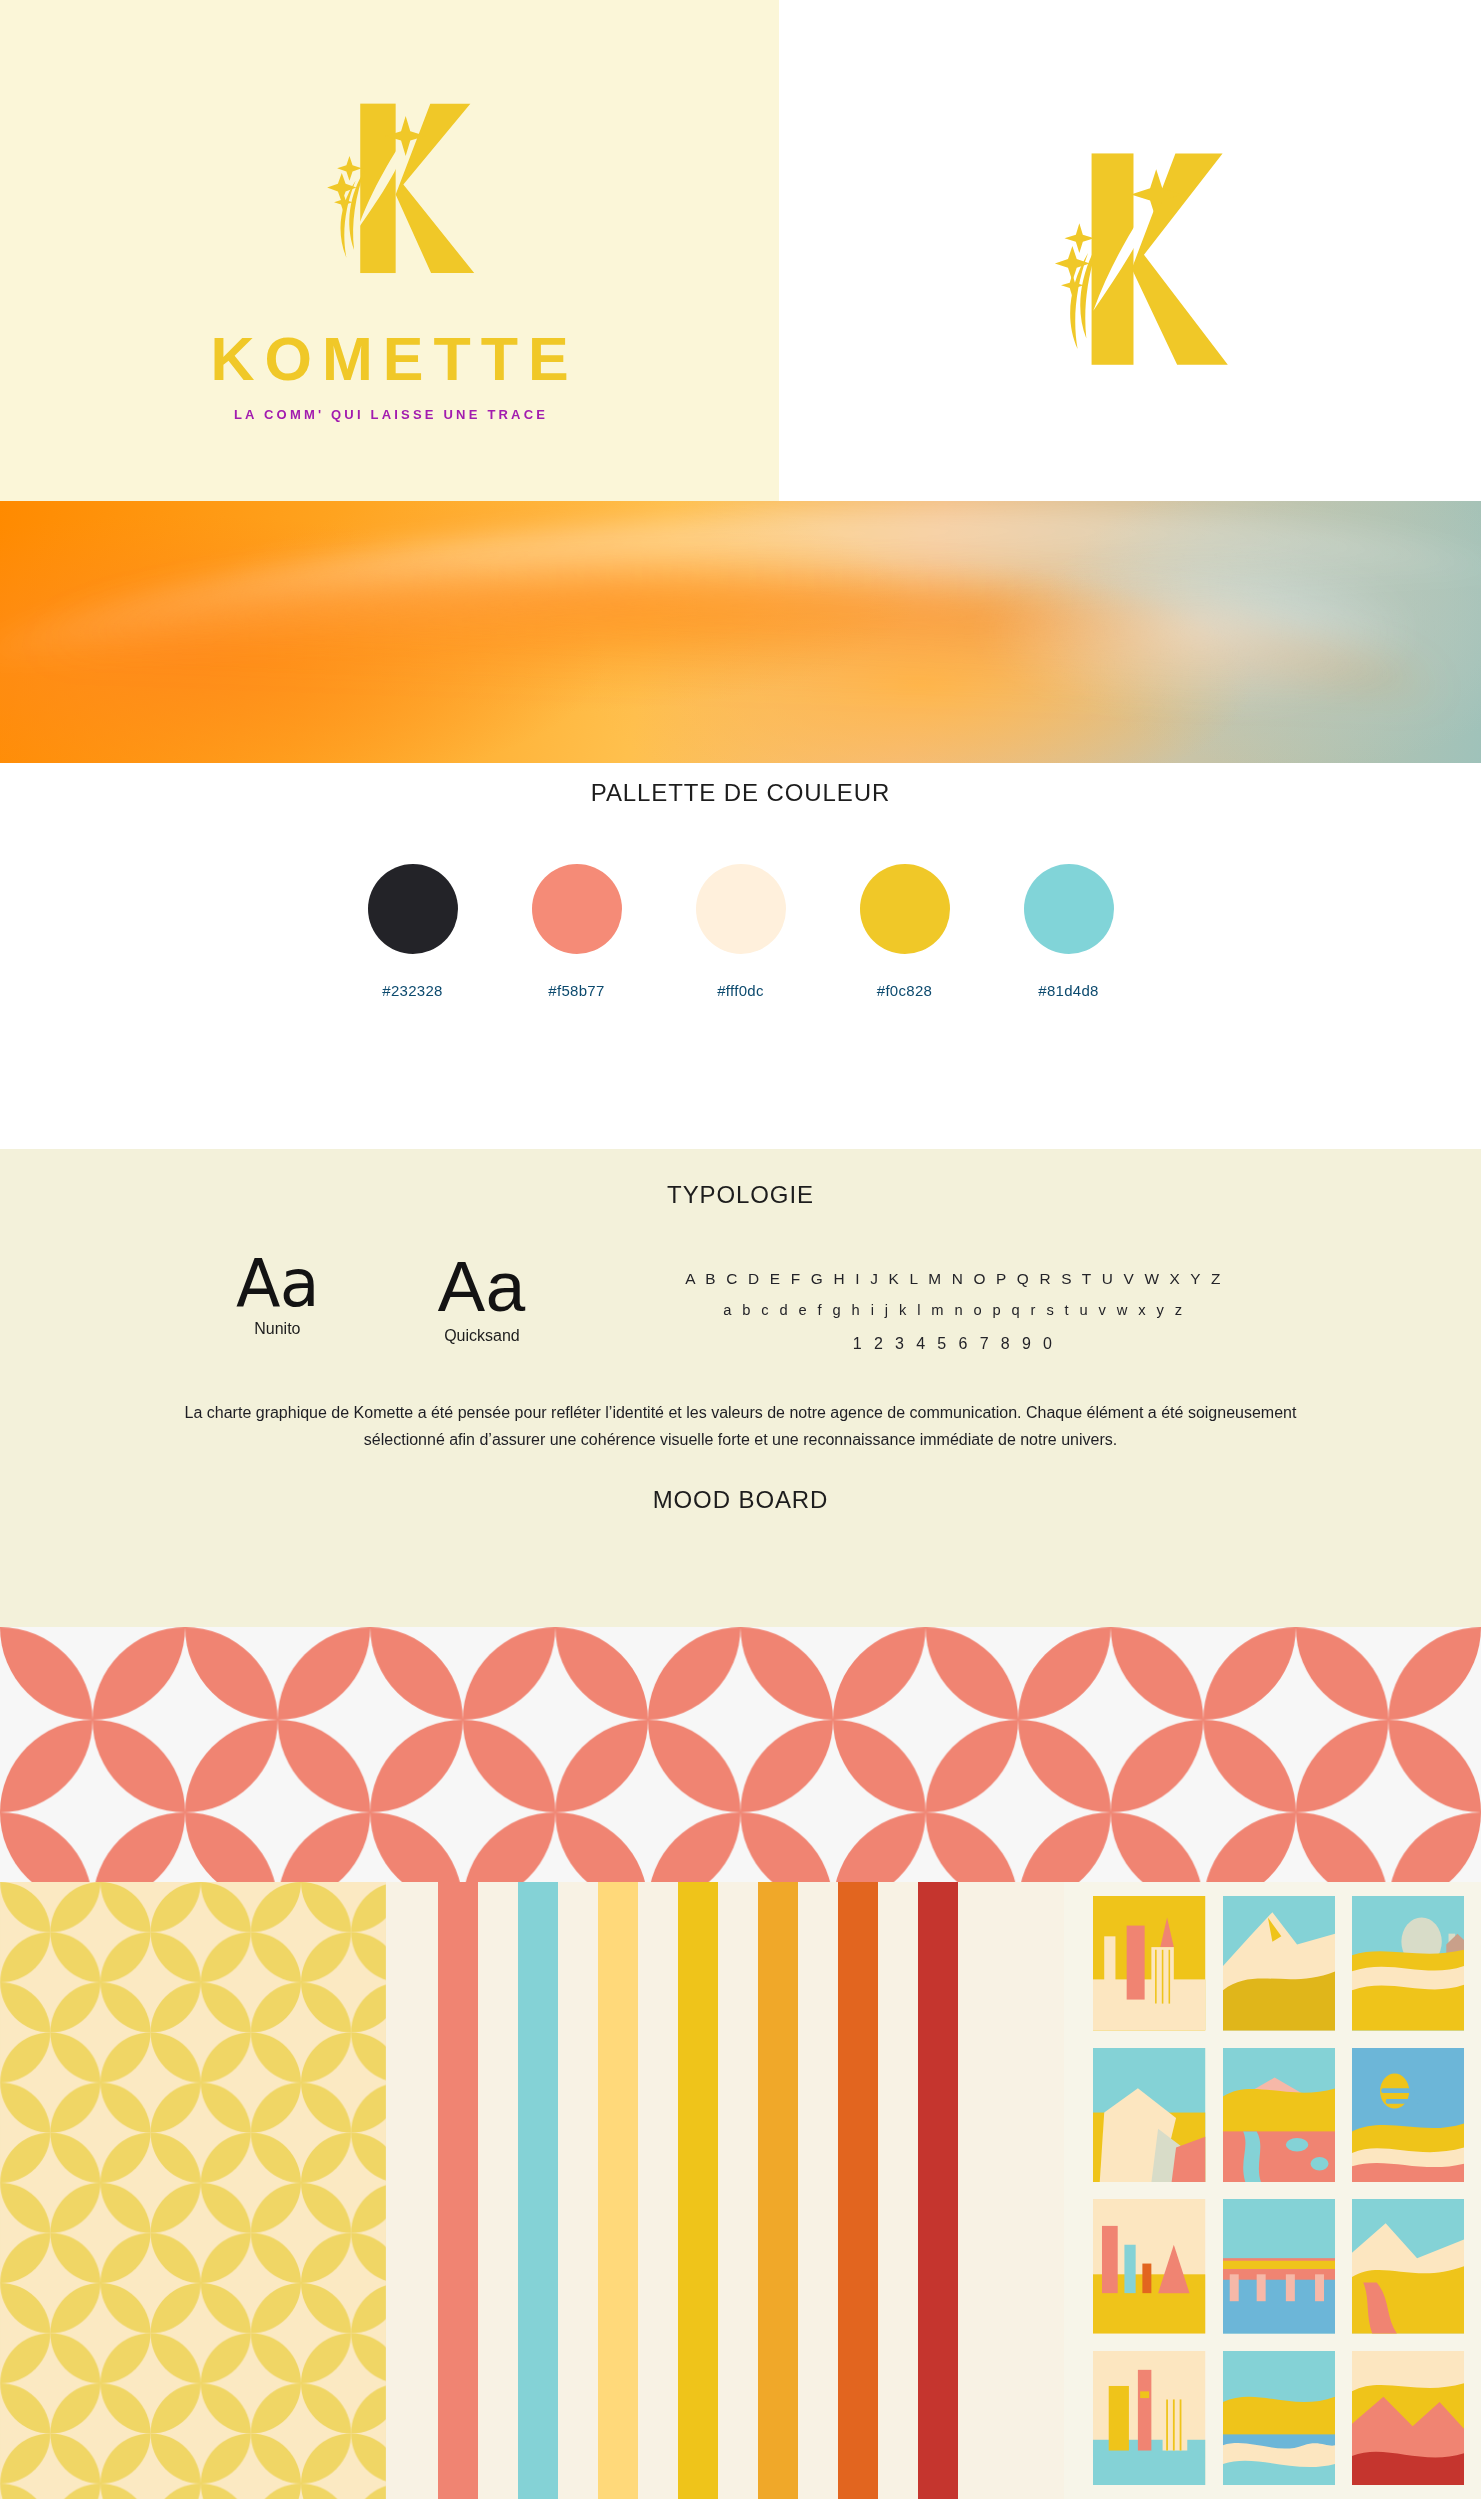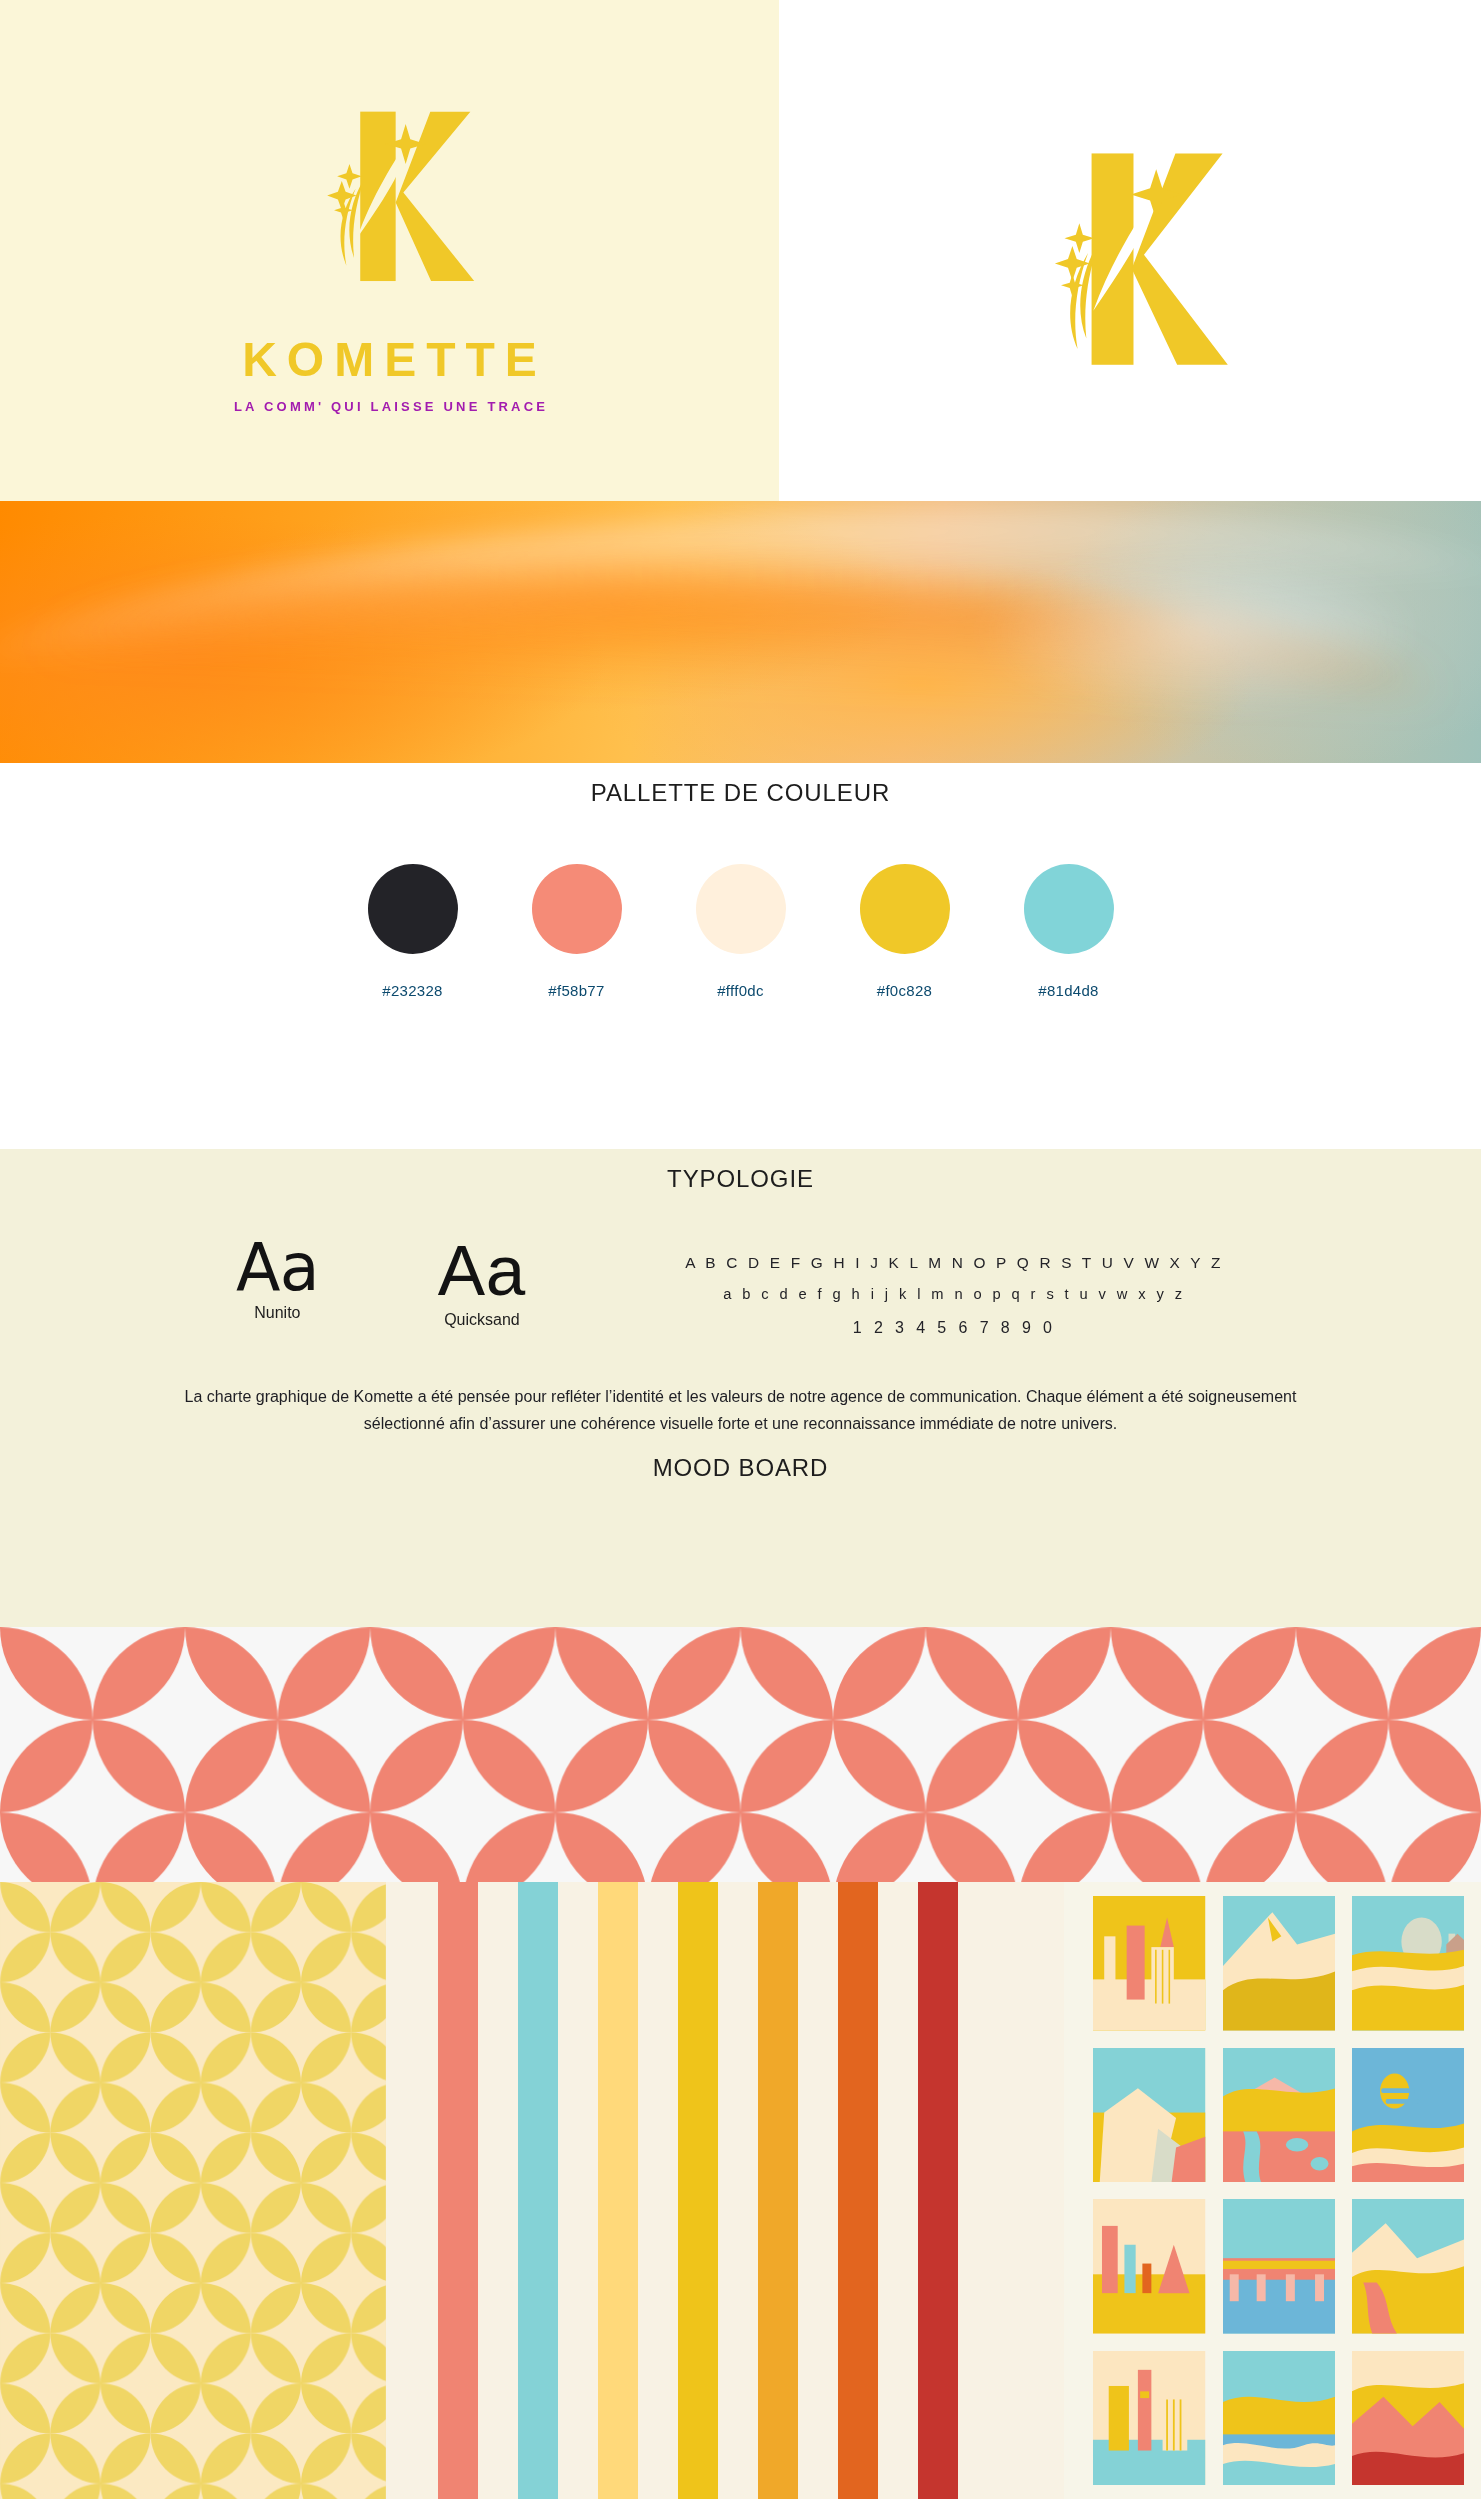--- a/index.html
+++ b/index.html
@@ -18,21 +18,21 @@
     width:779px; height:501px; background:#fbf6d8;
     display:flex; flex-direction:column;
     align-items:center; justify-content:center;
   }
   .logo-right {
     width:702px; height:501px; background:#ffffff;
     display:flex; align-items:center; justify-content:center;
   }
   .wordmark {
     font-family:"Liberation Sans", sans-serif;
-    font-weight:bold; font-size:48px; letter-spacing:10px;
+    font-weight:bold; font-size:61px; letter-spacing:10px;
     color:#f0c828; margin-top:10.8px; margin-left:10px;
   }
   .tagline {
     font-family:"Liberation Sans", sans-serif;
     font-weight:bold; font-size:13px; letter-spacing:3.2px;
     color:#a21caf; margin-top:12.3px; margin-left:3.1px;
   }
 
   
   .banner { width:1481px; height:262px; position:relative; overflow:hidden;
@@ -73,21 +73,21 @@
   .swatch { display:flex; flex-direction:column; align-items:center; }
   .dot { width:90px; height:90px; border-radius:50%; }
   .hex {
     margin-top:28px; font-size:15px; color:#0c4a6e;
     font-family:"Liberation Sans", sans-serif; letter-spacing:0.3px;
   }
 
   
   .typo { width:1481px; height:478px; background:#f3f1da;
     display:flex; flex-direction:column; align-items:center; position:relative; }
-  .typo .section-title { margin-top:16px; }
+  .typo .section-title { margin-top:32px; }
   .typo-row { display:flex; width:1481px; margin-top:42px; }
   .specimens { display:flex; gap:71px; margin-left:188px; align-items:flex-start; }
   .spec { display:flex; flex-direction:column; align-items:center;margin-left:48px; }
   .spec .glyph { font-size:65px; color:#131313; line-height:1.02; font-weight:400; }
   .spec .fname { font-size:16px; color:#1d1d1d; margin-top:3.1px; }
   .spec.nunito .glyph { font-family:"DejaVu Sans", sans-serif; letter-spacing:-0.8px; }
   .spec.quick  .glyph { font-family:"Liberation Sans", sans-serif; letter-spacing:0.8px; font-size:71px; }
   .alphabet { margin-left:159px; margin-top:10.8px; text-align:center; }
   .alphabet div {
     font-family:"Liberation Sans", sans-serif; color:#232328;

